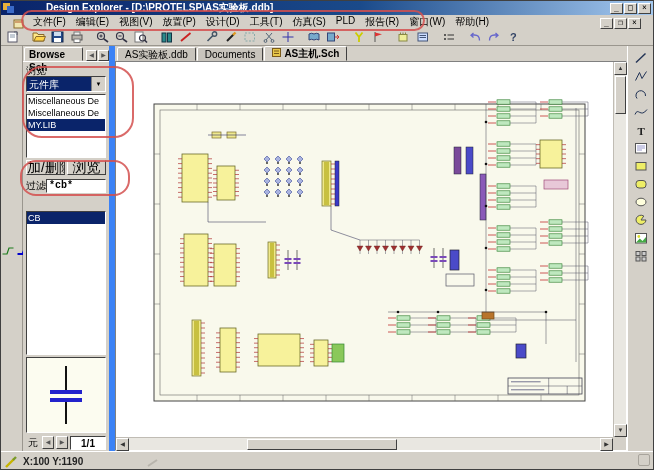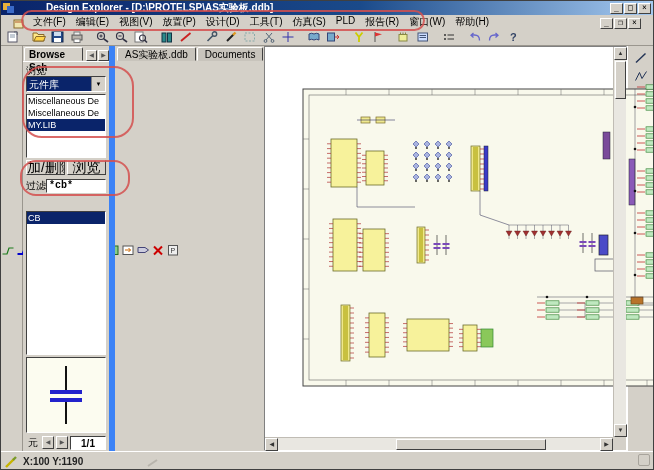--- a/index.html
+++ b/index.html
@@ -58,21 +58,21 @@
   .comp-list { flex:1; margin-top:18px; }
   .preview { height:76px; margin-top:2px; background:#fcfcf0; border:1px solid; border-color:#404040 #fff #fff #404040;
     display:flex; align-items:center; justify-content:center; }
   .footer-row { display:flex; align-items:center; gap:2px; margin-top:2px; height:15px; }
   .mini-label { font-size:10px; padding:0 2px; }
   .mini-btn { width:12px; height:13px; background:#d4d0c8; border:1px solid; border-color:#fff #404040 #404040 #fff;
     font-size:6px; line-height:11px; text-align:center; color:#555; }
   .page-box { flex:1; height:14px; background:#fff; border:1px solid; border-color:#404040 #fff #fff #404040;
     text-align:center; font-size:10px; font-weight:bold; line-height:13px; }
   
-  .canvas-col { flex:1; display:flex; flex-direction:row; min-width:0; }
+  .canvas-col { flex:1; display:flex; flex-direction:column; min-width:0; }
   .doc-tabs { height:15px; display:flex; align-items:flex-end; background:#d4d0c8; padding-left:2px; }
   .doc-tab { height:14px; line-height:13px; padding:0 7px; font-size:10px; background:#c8c4bc;
     border:1px solid; border-color:#fff #404040 transparent #fff; border-radius:2px 2px 0 0; margin-right:1px;
     display:flex; align-items:center; gap:3px; white-space:nowrap; }
   .doc-tab.active { background:#d4d0c8; font-weight:bold; height:15px; }
   .canvas-wrap { position:relative; flex:1; background:#fff; border:1px solid; border-color:#808080 #fff #fff #808080; }
   .sch-svg { position:absolute; left:0; top:0; }
   .scroll-v { position:absolute; top:0; right:0; width:13px; bottom:13px; background:#e9e7e1; border-left:1px solid #c0bcb4;
     display:flex; flex-direction:column; }
   .scroll-h { position:absolute; left:0; bottom:0; height:13px; right:13px; background:#e9e7e1; border-top:1px solid #c0bcb4;
@@ -423,20 +423,28 @@
     </div>
   </div>
 
   <div class="canvas-col">
     <div class="doc-tabs" id="doc-tabs">
         <div class="doc-tab">
           <span>AS实验板.ddb</span>
         </div>
         <div class="doc-tab">
           <span>Documents</span>
+        </div>
+        <div class="doc-tab active">
+          <span><svg width="9" height="9" viewBox="0 0 9 9">
+              <rect x="0.5" y="0.5" width="8" height="8" fill="#e8c84a" stroke="#7a5a1a"></rect>
+              <line x1="2" y1="3" x2="7" y2="3" stroke="#7a5a1a"></line>
+              <line x1="2" y1="5.5" x2="7" y2="5.5" stroke="#7a5a1a"></line>
+            </svg></span>
+          <span>AS主机.Sch</span>
         </div>
       </div>
     <div class="canvas-wrap">
       <svg class="sch-svg" id="schematic" width="501" height="377" viewBox="0 0 501 377">
           <rect x="38" y="42" width="431" height="297" fill="#f9f9ec" stroke="#444" stroke-width="1"></rect>
           <rect x="44" y="48" width="419" height="285" fill="none" stroke="#666" stroke-width="0.6"></rect>
           <line x1="81" y1="42" x2="81" y2="48" stroke="#666" stroke-width="0.5"></line>
           <line x1="81" y1="333" x2="81" y2="339" stroke="#666" stroke-width="0.5"></line>
           <line x1="124" y1="42" x2="124" y2="48" stroke="#666" stroke-width="0.5"></line>
           <line x1="124" y1="333" x2="124" y2="339" stroke="#666" stroke-width="0.5"></line>

